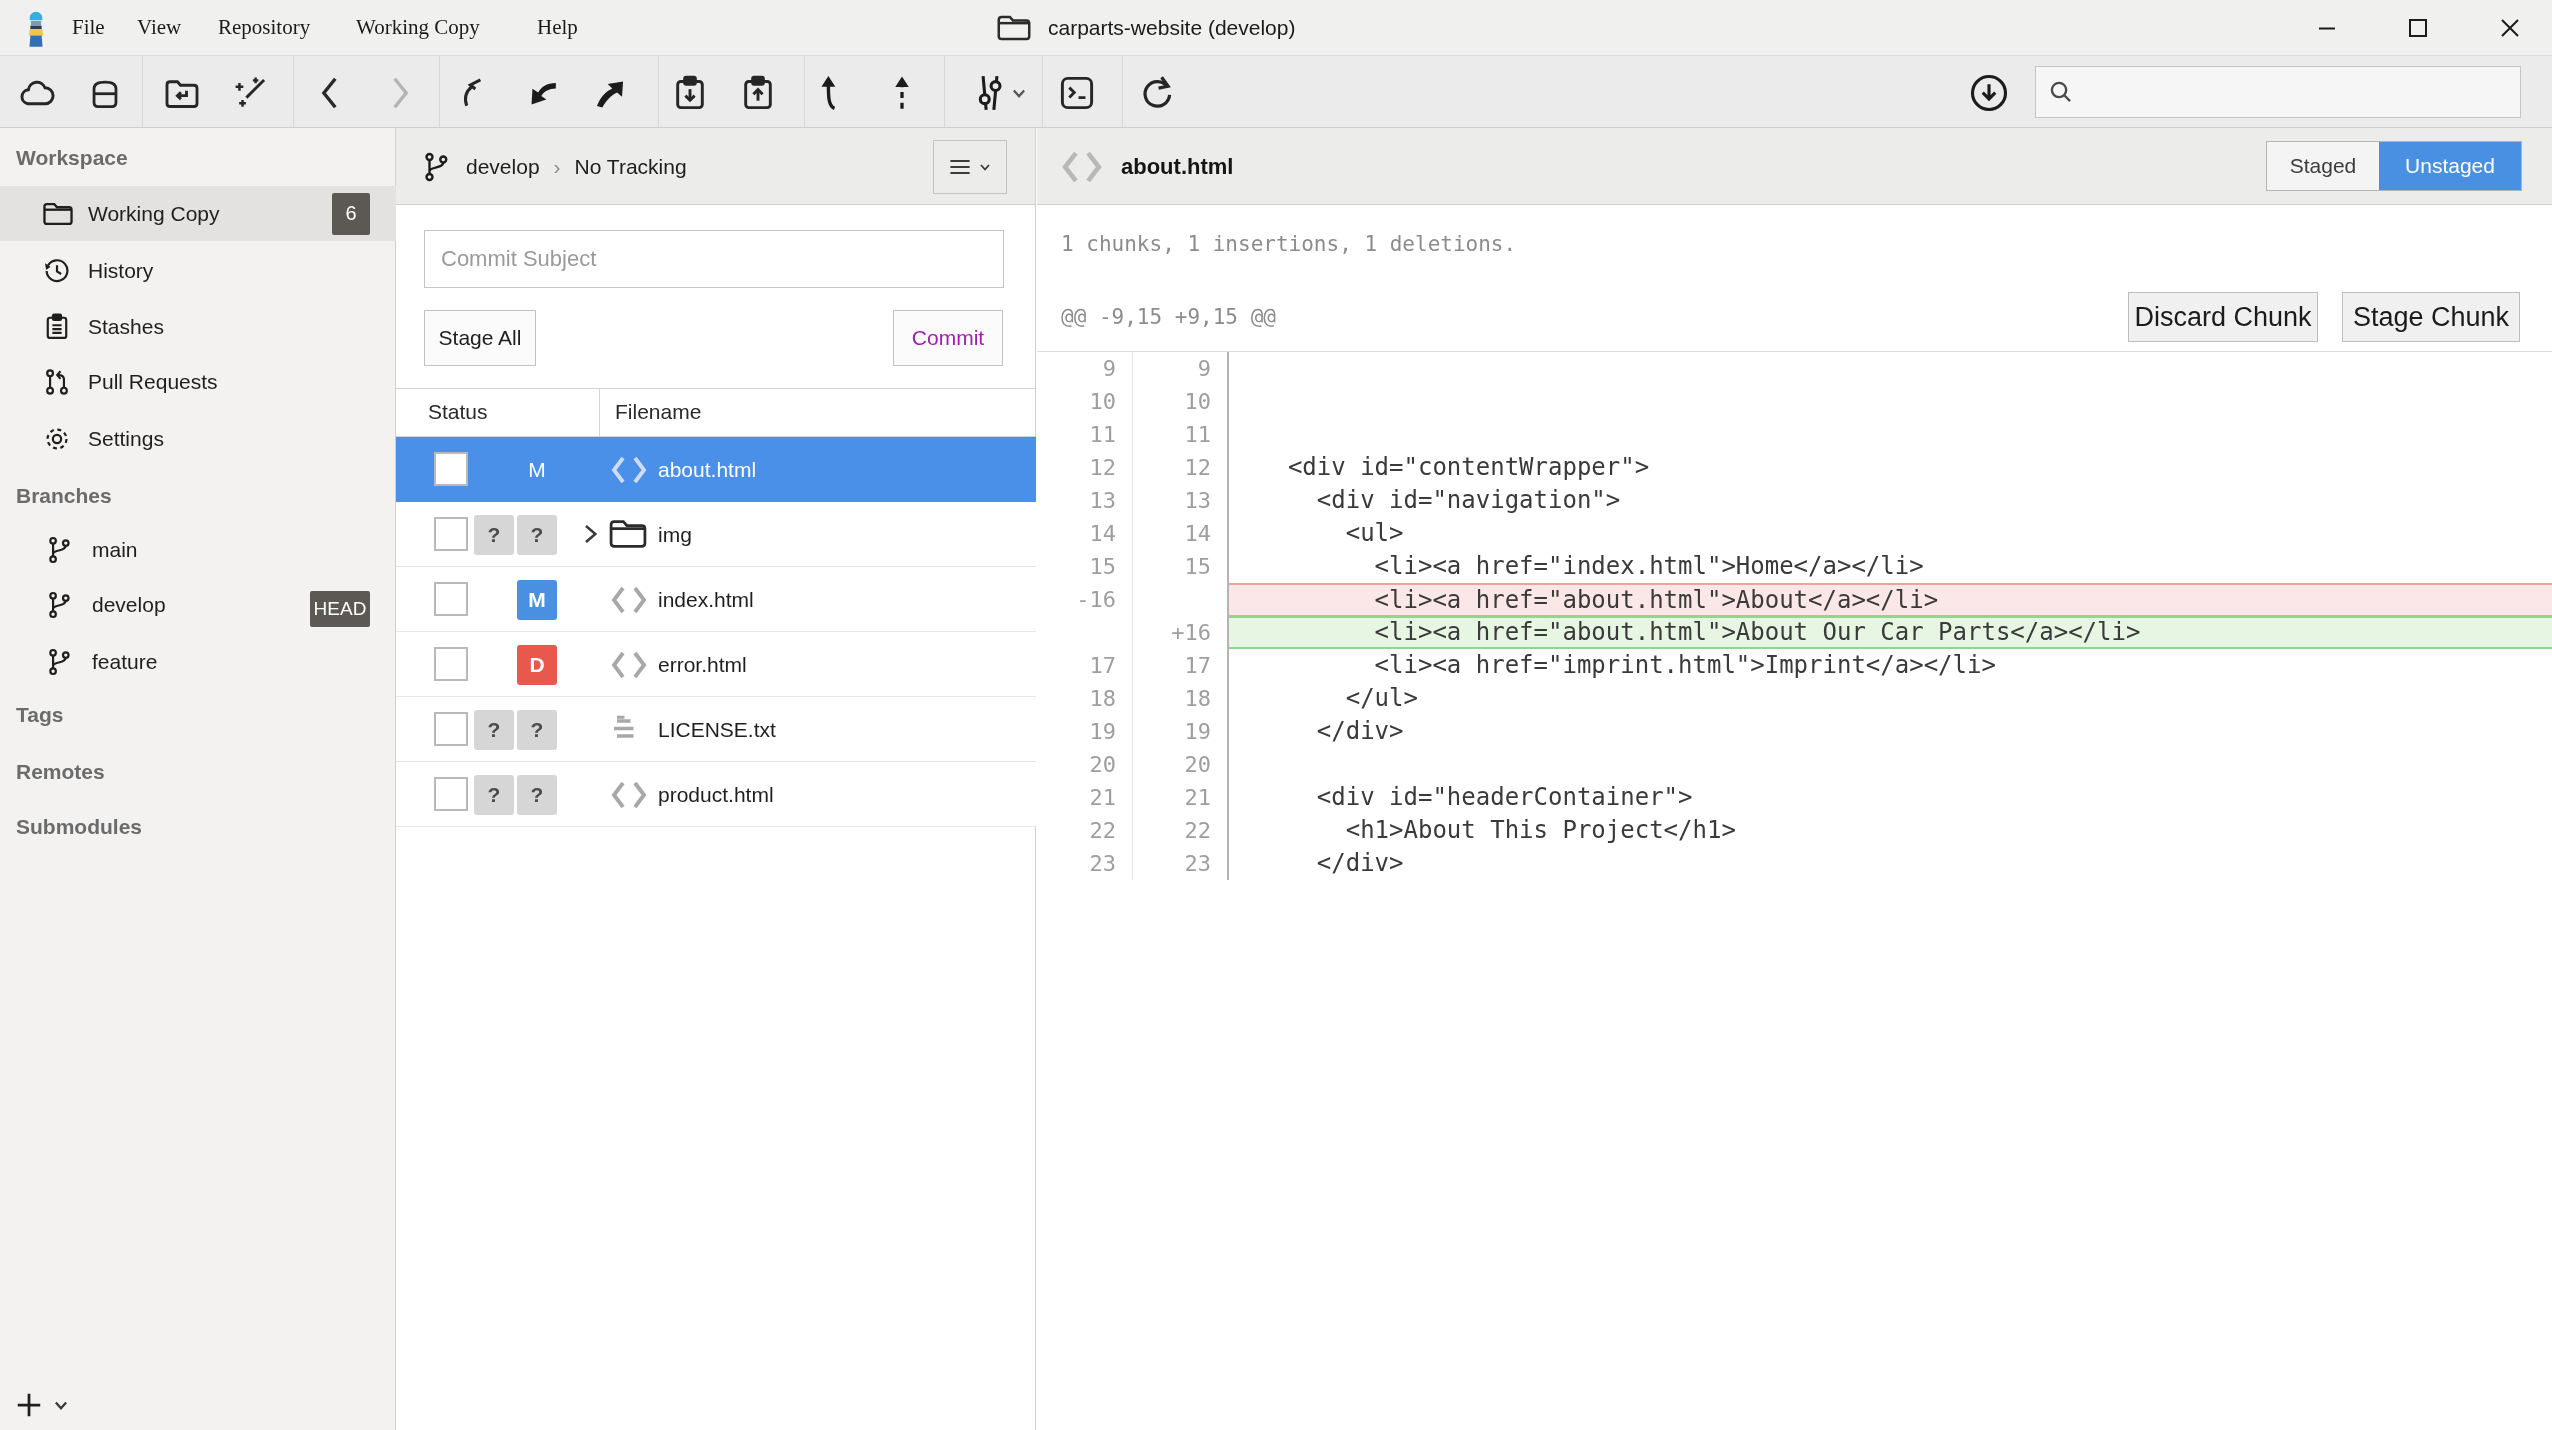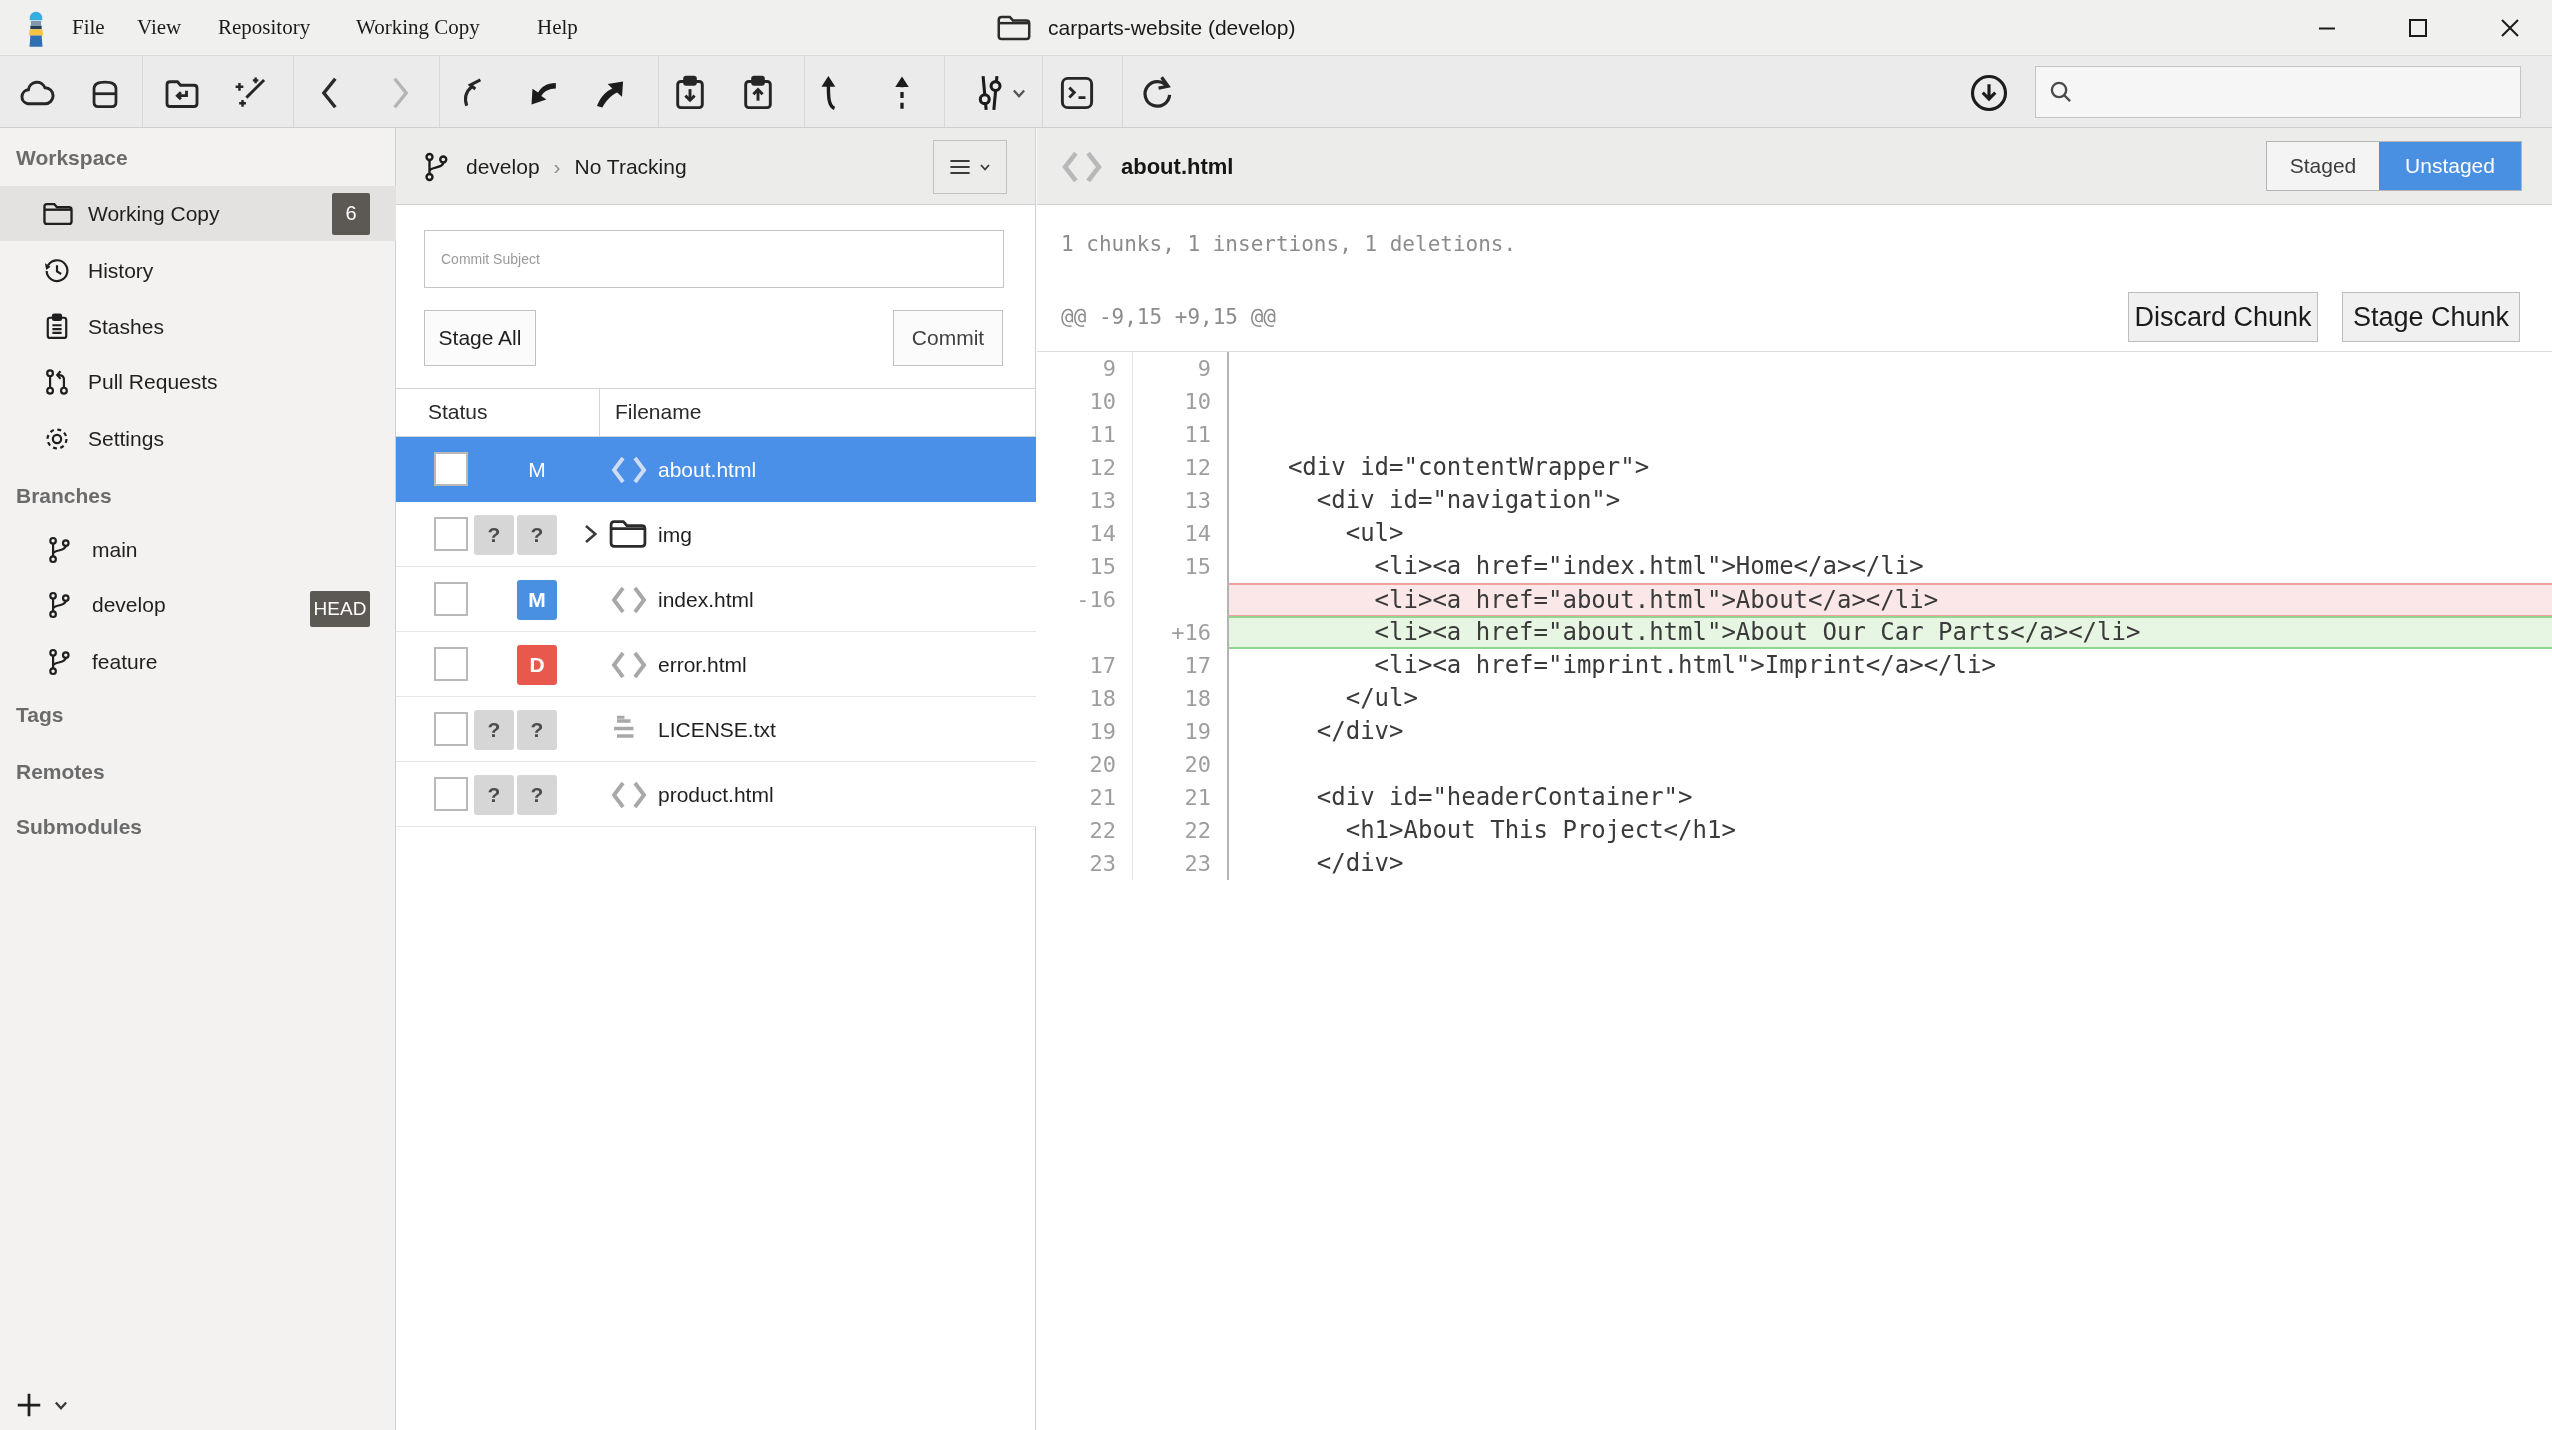--- a/index.html
+++ b/index.html
@@ -29,24 +29,24 @@
   .sb-item.selected { background:#e3e2e1; }
   .sb-item .sb-icon { position:absolute; left:42px; color:#1f1f1f; }
   .sb-item .sb-label { position:absolute; left:88px; font-size:21px; color:#1f1f1f; }
   .sb-badge { position:absolute; right:26px; background:#5c5954; color:#fff; font-size:20px; display:flex; align-items:center; justify-content:center; border-radius:2px; }
 
   
   #commit-panel { position:absolute; left:396px; top:128px; width:640px; height:1302px; background:#fff; border-right:1px solid #cfcfcf; }
   #cp-header { position:absolute; left:0; top:0; width:100%; height:77px; background:#ececeb; border-bottom:1px solid #cfcfcf; }
   #cp-branch-row { position:absolute; left:26px; top:0; height:77px; display:flex; align-items:center; gap:14px; font-size:21px; }
   #cp-menu-btn { position:absolute; right:28px; top:12px; width:74px; height:54px; border:1px solid #c2c2c2; display:flex; align-items:center; justify-content:center; gap:6px; color:#3a3a3a; }
-  #cp-subject { position:absolute; left:28px; top:102px; width:580px; height:58px; border:1px solid #c4c4c4; font-size:14px; padding:5px 16px; outline:none; color:#222; background:#fff; }
+  #cp-subject { position:absolute; left:28px; top:102px; width:580px; height:58px; border:1px solid #c4c4c4; font-size:22px; padding:5px 16px; outline:none; color:#222; background:#fff; }
   #cp-subject::placeholder { color:#9a9a9a; }
   .cp-btn { position:absolute; top:182px; height:56px; border:1px solid #c2c2c2; background:#fbfbfb; font-size:21px; display:flex; align-items:center; justify-content:center; color:#1e1e1e; }
-  .cp-btn.disabled { color:#404040; }
+  .cp-btn.disabled { color:#a21caf; }
   #file-table-header { position:absolute; left:0; top:260px; width:100%; height:49px; border-top:1px solid #d4d4d4; border-bottom:1px solid #d4d4d4; font-size:21px; color:#2a2a2a; }
   #col-sep { position:absolute; left:203px; top:0; width:1px; height:48px; background:#d4d4d4; }
   .file-row { position:absolute; left:0; width:640px; height:65px; border-bottom:1px solid #e6e6e6; background:#fff; }
   .file-row.selected { background:#4a8fe8; border-bottom:1px solid #4a8fe8; }
   .fr-check { position:absolute; left:38px; top:15px; width:34px; height:34px; background:#fff; border:2px solid #b9b9b9; }
   .fr-badge { position:absolute; top:13px; width:40px; height:40px; border-radius:3px; font-size:21px; font-weight:bold; display:flex; align-items:center; justify-content:center; }
   .fr-badge.pos1 { left:78px; } .fr-badge.pos2 { left:121px; }
   .fr-badge.q { background:#d6d6d6; color:#4c4c4c; }
   .fr-badge.m { background:#4a90e2; color:#fff; }
   .fr-badge.d { background:#e8584c; color:#fff; }

